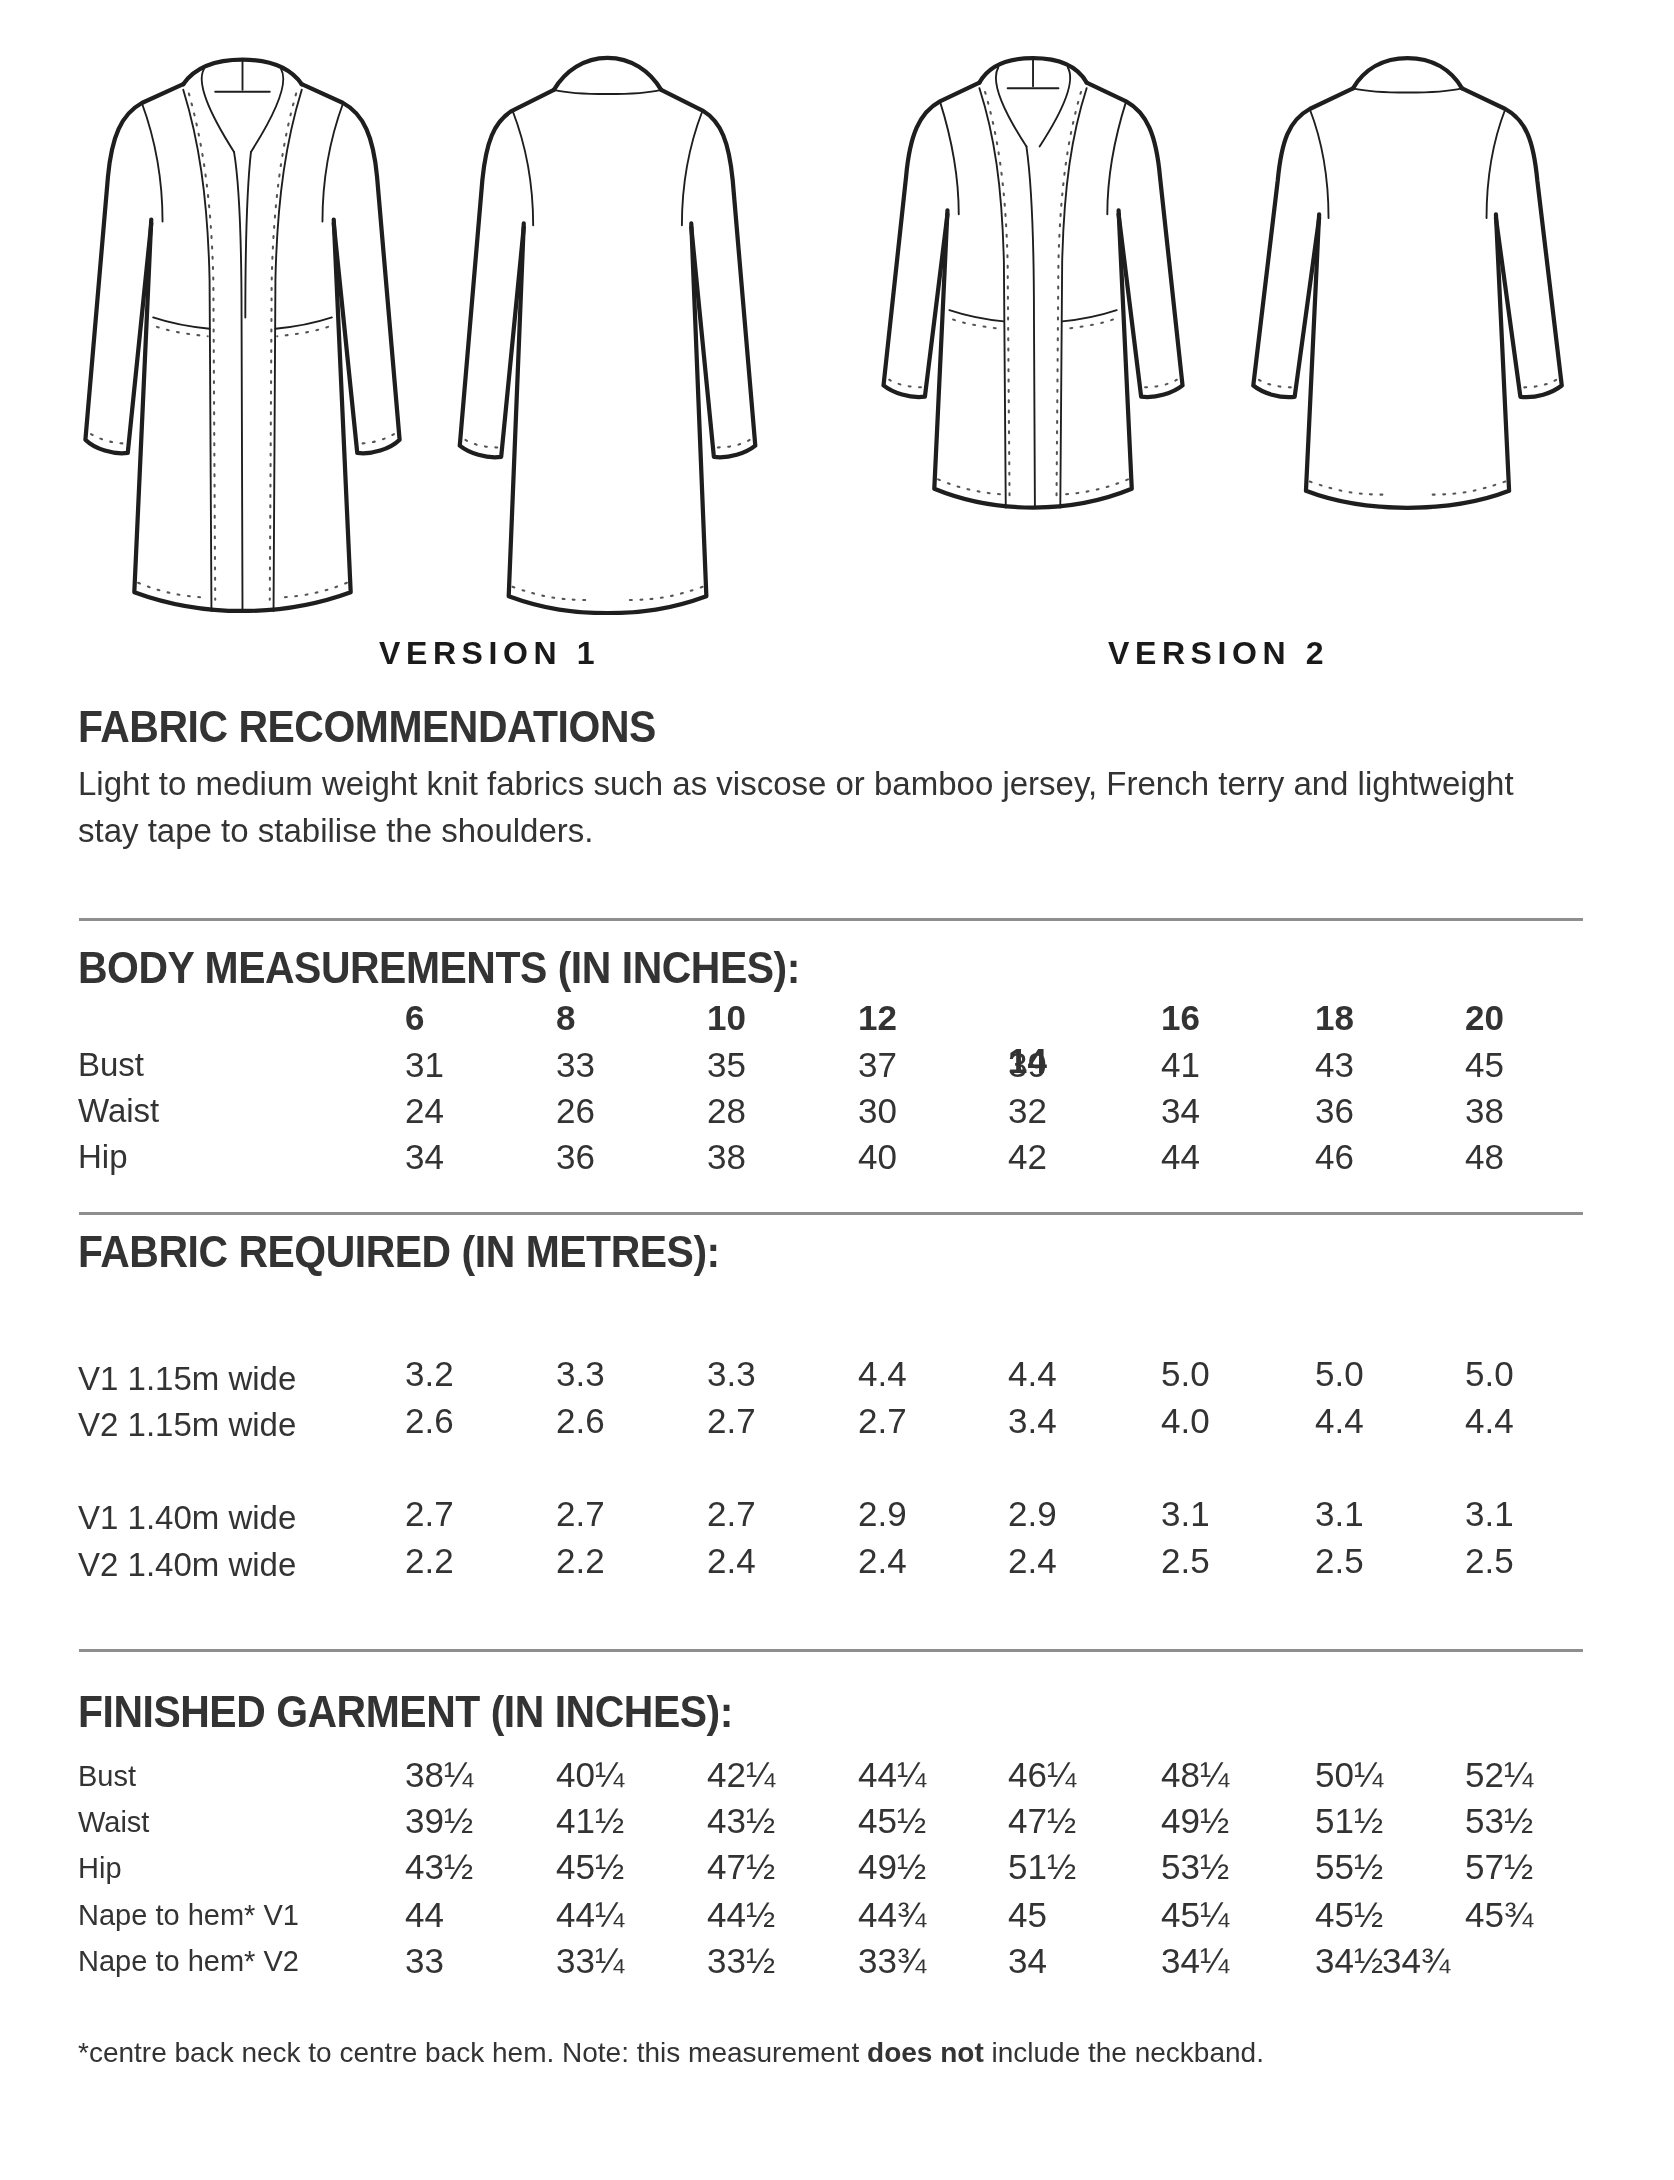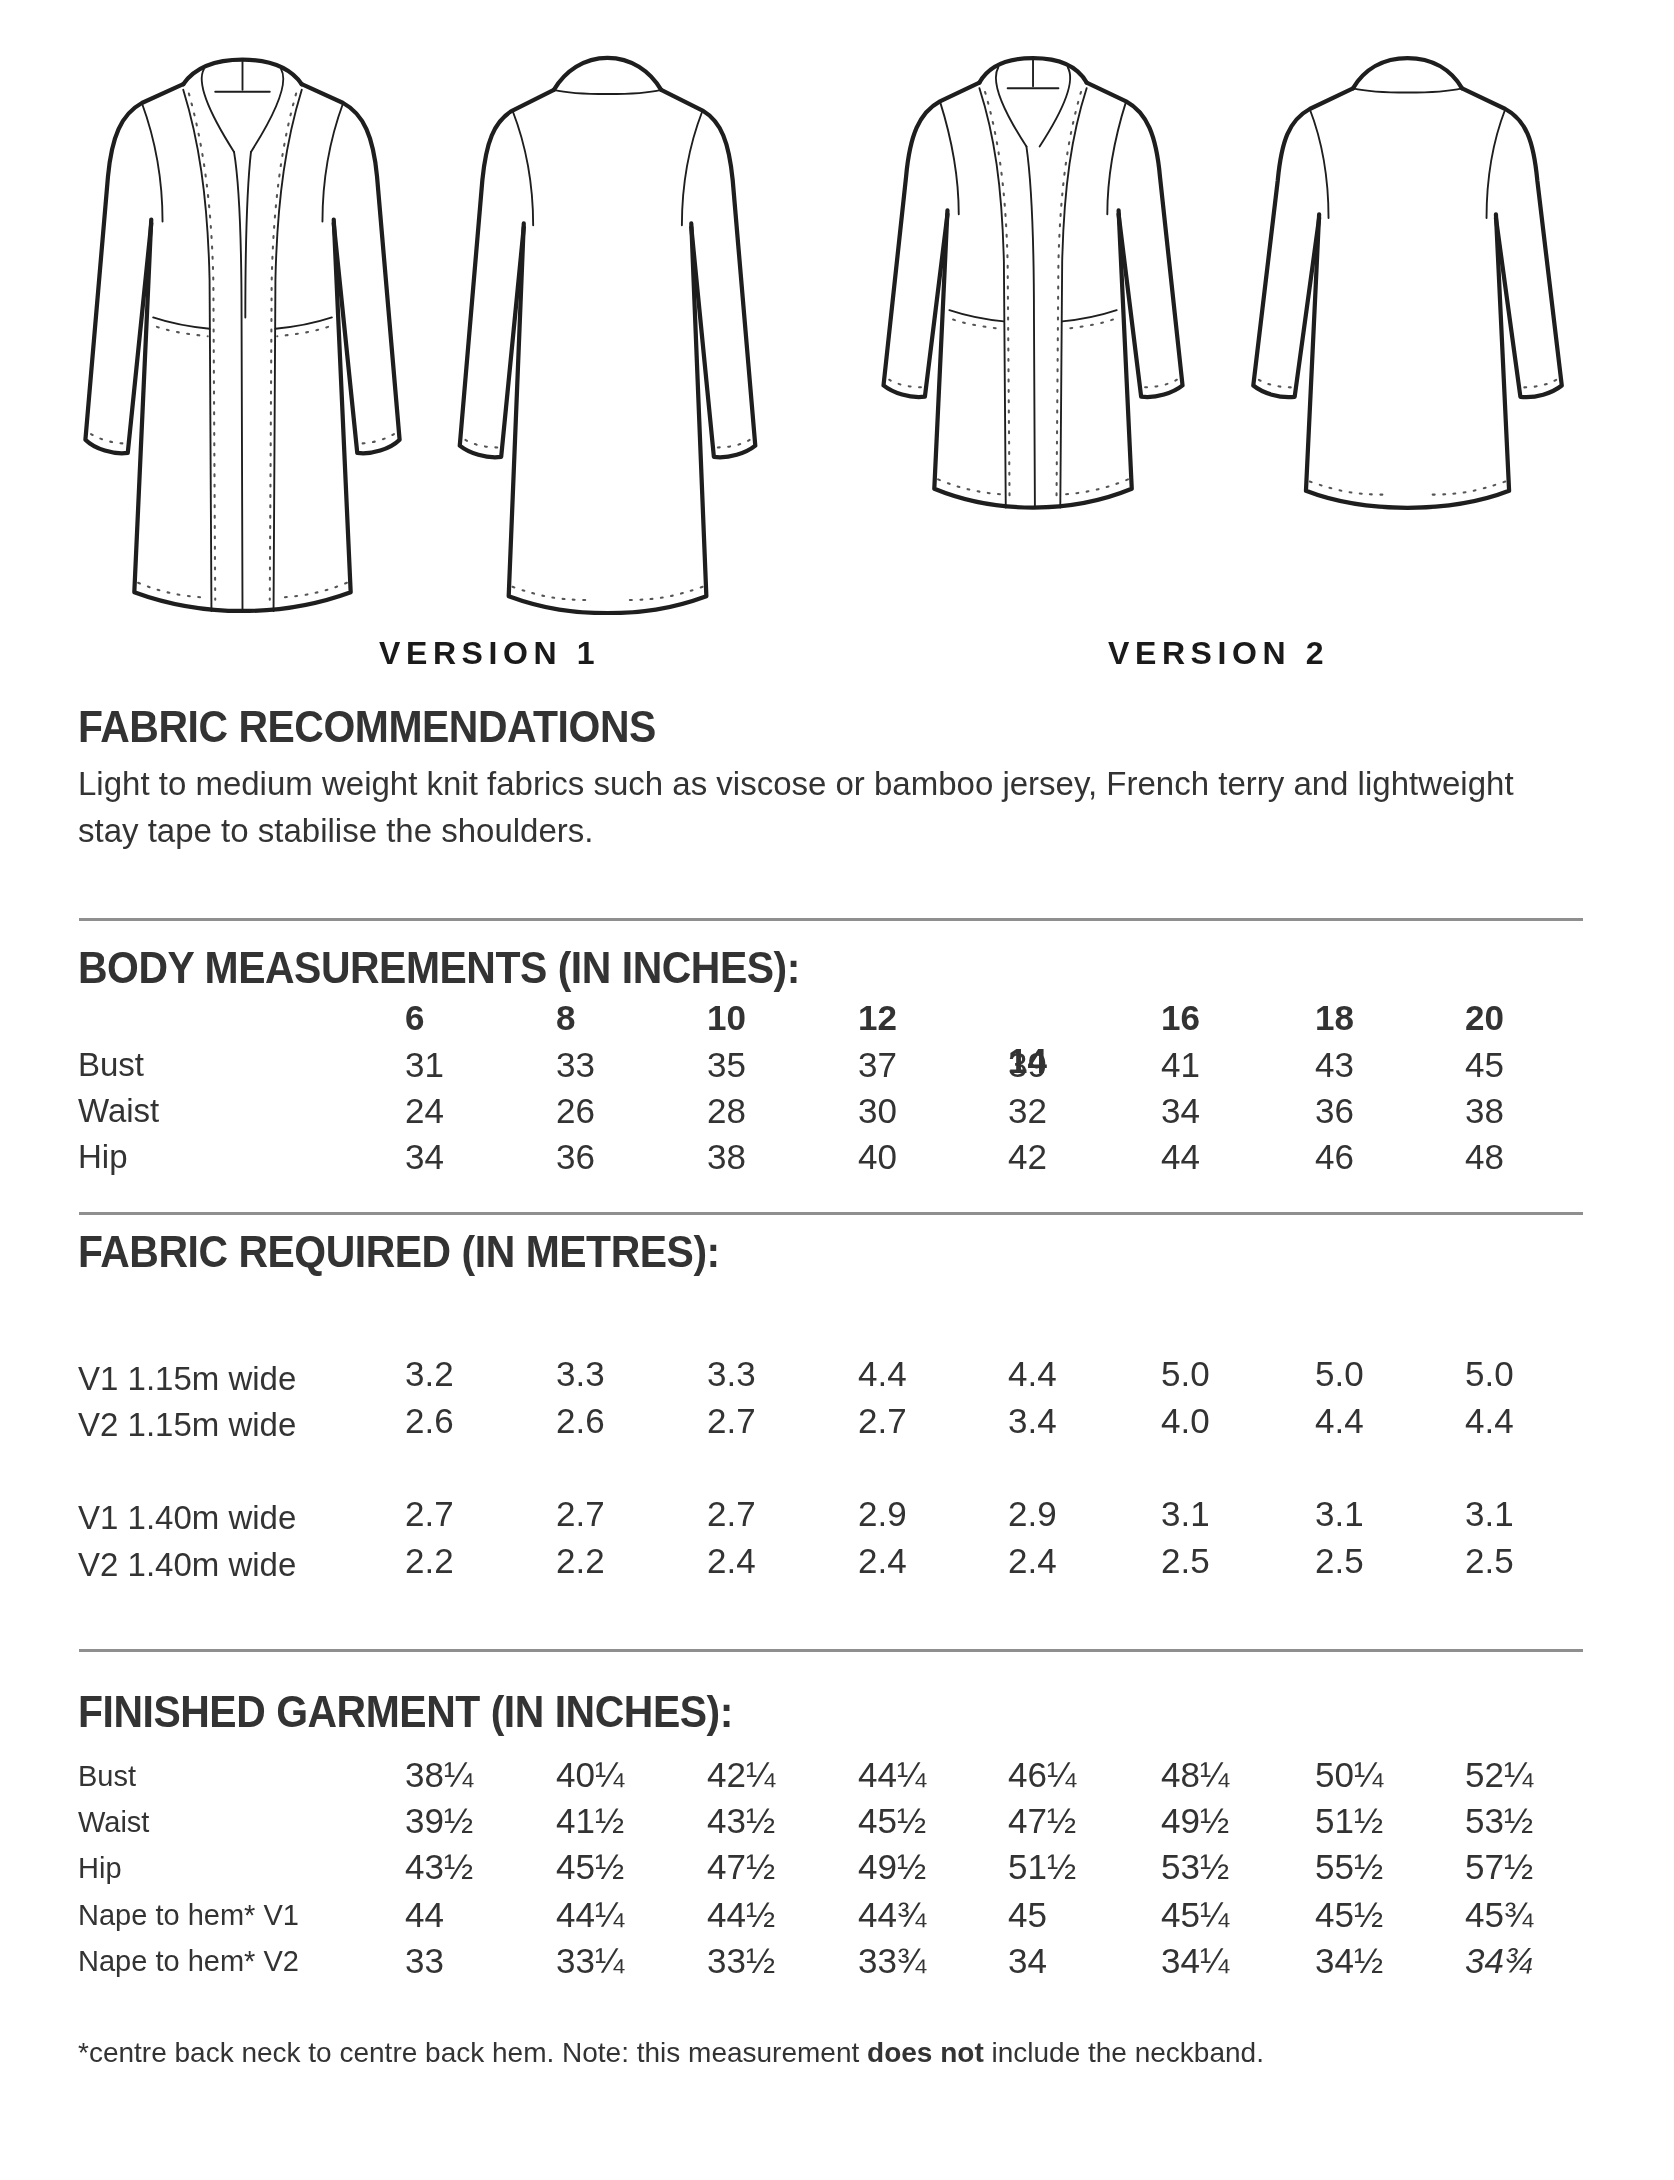--- a/index.html
+++ b/index.html
@@ -289,21 +289,21 @@
   </div>
   <div>
     <span class="abs row-label" style="left:78px; top:1945px;">Nape to hem* V2</span>
     <span class="abs cell" style="left:405px; top:1941px;">33</span>
     <span class="abs cell" style="left:556px; top:1941px;">33¼</span>
     <span class="abs cell" style="left:707px; top:1941px;">33½</span>
     <span class="abs cell" style="left:858px; top:1941px;">33¾</span>
     <span class="abs cell" style="left:1008px; top:1941px;">34</span>
     <span class="abs cell" style="left:1161px; top:1941px;">34¼</span>
     <span class="abs cell" style="left:1315px; top:1941px;">34½</span>
-    <span class="abs cell" style="left:1465px; top:1941px;font-style:italic;">34¾</span>
+    <span class="abs cell" style="left:1382px; top:1941px;">34¾</span>
   </div>
 </div>
 
 <div class="abs note" style="left:78px; top:2032px;">
   <div>
     <span>*centre back neck to centre back hem. Note:  this measurement </span><b>does not</b><span> include the neckband.</span>
   </div>
 </div>
 
 

